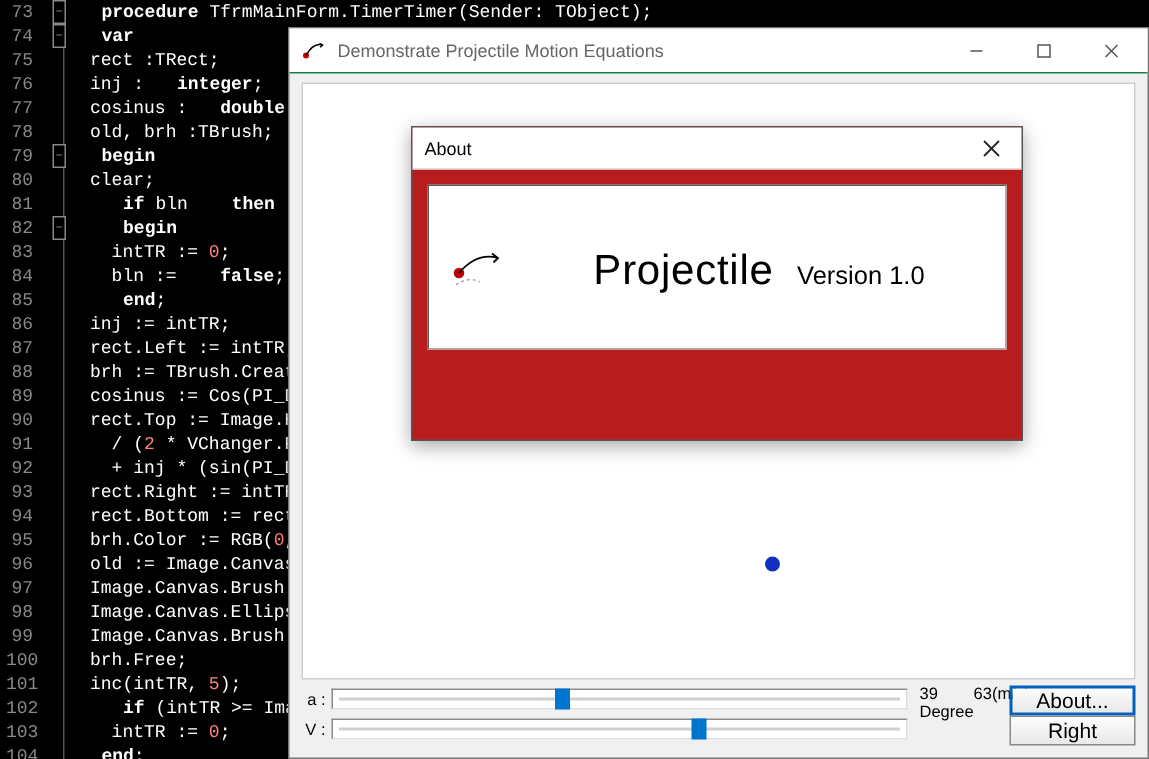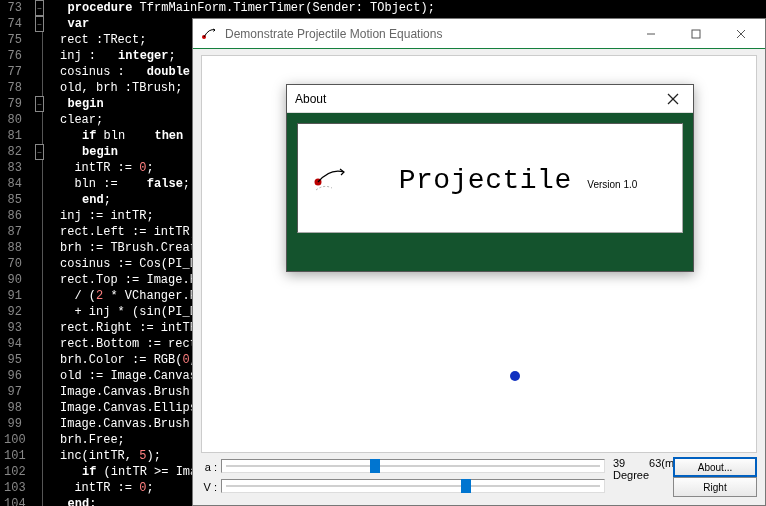--- a/index.html
+++ b/index.html
@@ -31,32 +31,32 @@
 
 .ctrl-row { position: absolute; bottom: 8px; left: 8px; right: 8px; height: 40px; display: flex; font-family: Tahoma, sans-serif; font-size: 11px; }
 .ctrl-labels { width: 20px; display: flex; flex-direction: column; justify-content: space-around; text-align: right; padding-right: 4px; }
 .sliders { flex: 1; display: flex; flex-direction: column; justify-content: space-around; }
 .slider-wrap { position: relative; height: 16px; }
 .slider-track-box { height: 14px; border: 1px inset #ddd; background: #fff; position: relative; }
 .slider-track { position: absolute; left: 4px; right: 4px; top: 50%; height: 2px; background: #d0d0d0; transform: translateY(-50%); }
 .slider-thumb { position: absolute; top: 50%; transform: translate(-50%, -50%); width: 10px; height: 14px; background: #0075d0; }
 .readout { width: 60px; padding-left: 8px; display: flex; justify-content: space-around; }
 .btn-col { width: 92px; padding-left: 8px; display: flex; flex-direction: column; justify-content: space-around; }
-.btn { height: 34px; border: 1px solid #888; background: linear-gradient(#fdfdfd,#e8e8e8); font-family: Tahoma, sans-serif; font-size: 10px; display: flex; align-items: center; justify-content: center; text-align: right; }
+.btn { height: 34px; border: 1px solid #888; background: linear-gradient(#fdfdfd,#e8e8e8); font-family: Tahoma, sans-serif; font-size: 14px; display: flex; align-items: center; justify-content: center; text-align: right; }
 .btn.focus { border: 2px solid #0060c0; padding: 0; }
 
 
-.dlg-about { position: absolute; left: 286px; top: 84px; width: 408px; height: 188px; background: #14532d; border: 1px solid #555; box-shadow: 0 3px 12px rgba(0,0,0,.35); }
+.dlg-about { position: absolute; left: 274px; top: 84px; width: 408px; height: 210px; background: #b91c1c; border: 1px solid #555; box-shadow: 0 3px 12px rgba(0,0,0,.35); }
 .dlg-title { height: 28px; display: flex; align-items: center; justify-content: space-between; padding: 0 8px; background: #fff; border-bottom: 1px solid #ddd; font-family: 'Segoe UI', Tahoma, sans-serif; font-size: 12px; }
 .dlg-close { width: 24px; height: 24px; display: flex; align-items: center; justify-content: center; }
 .about-panel { margin: 10px; border: 1px inset #aaa; background: #fff; padding: 10px 12px 6px 12px; display: flex; align-items: center; min-height: 110px; }
 .about-logo { width: 40px; height: 40px; margin-right: 16px; position: relative; }
 .about-texts { flex: 1; text-align: center; }
-.proj-title { font-family: Liberation Mono, monospace; font-size: 28px; letter-spacing: .5px; }
-.proj-ver { font-family: Tahoma, sans-serif; font-size: 10px; margin-left: 6px; text-align: right; }
+.proj-title { font-family: Liberation Sans, sans-serif; font-size: 28px; letter-spacing: .5px; }
+.proj-ver { font-family: Tahoma, sans-serif; font-size: 17px; margin-left: 6px; text-align: right; }
 .proj-sub { font-family: Tahoma, sans-serif; font-size: 11px; margin-top: 4px; color: #333; }
 .proj-copy { font-family: Tahoma, sans-serif; font-size: 10px; margin-top: 6px; color: #222; }
 .dlg-btns { text-align: right; padding: 0 12px 10px 0; }
 .ok-btn { display: inline-flex; width: 84px; height: 22px; border: 2px solid #0066cc; background: #fff; align-items: center; justify-content: center; font-family: Tahoma, sans-serif; font-size: 11px; }
 
 svg { display: block; }
 </style>
 </head>
 <body>
 
@@ -71,21 +71,21 @@
       <div>79</div>
       <div>80</div>
       <div>81</div>
       <div>82</div>
       <div>83</div>
       <div>84</div>
       <div>85</div>
       <div>86</div>
       <div>87</div>
       <div>88</div>
-      <div>70</div>
+      <div>89</div>
       <div>90</div>
       <div>91</div>
       <div>92</div>
       <div>93</div>
       <div>94</div>
       <div>95</div>
       <div>96</div>
       <div>97</div>
       <div>98</div>
       <div>99</div>

